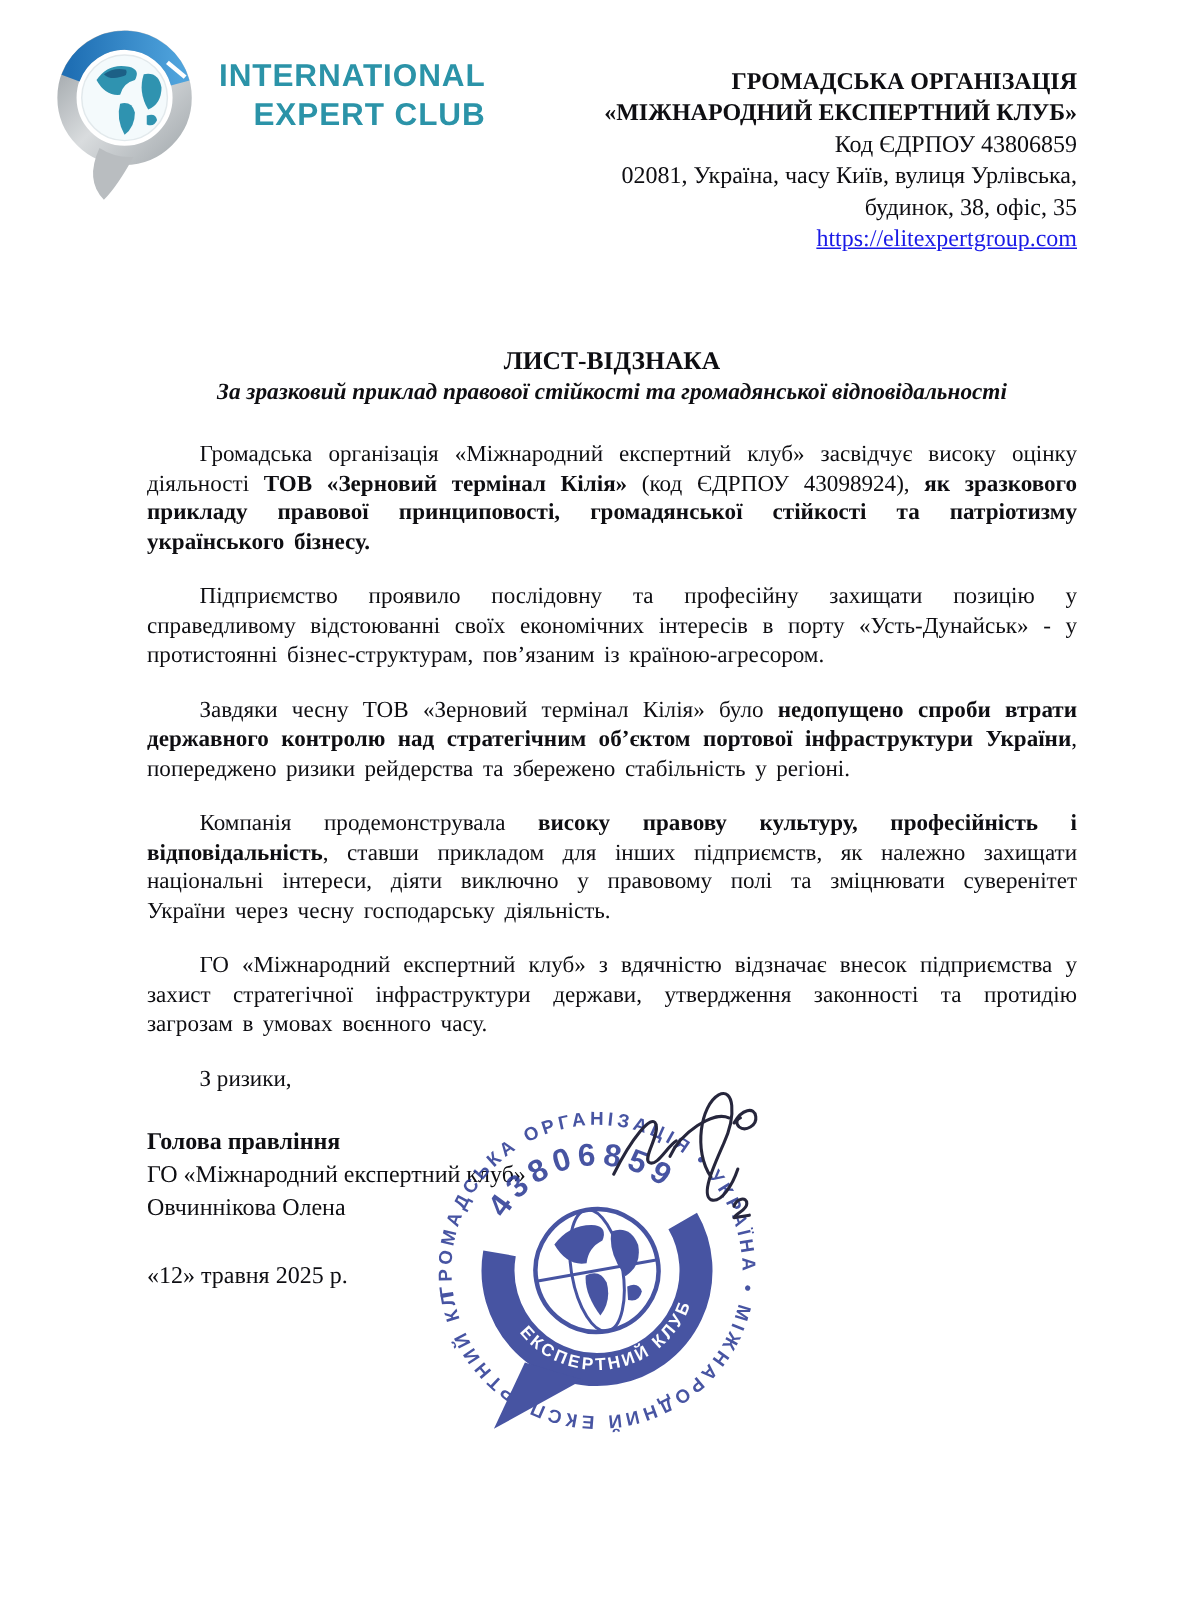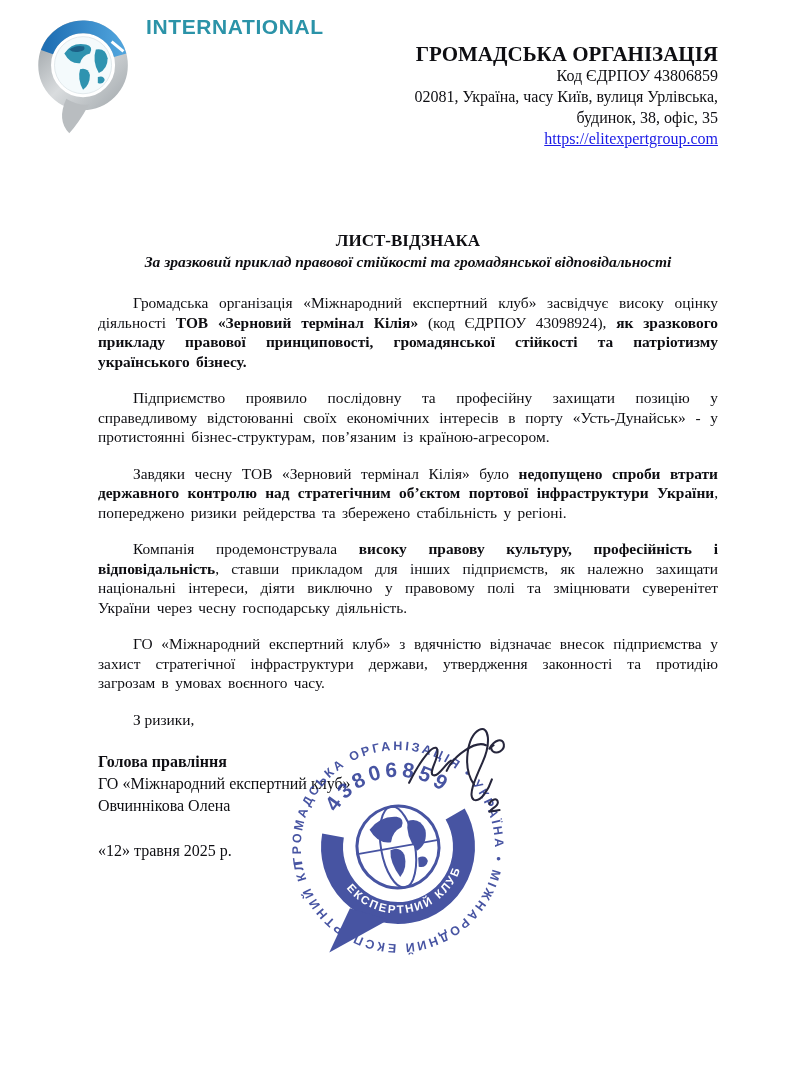--- a/index.html
+++ b/index.html
@@ -10,32 +10,32 @@
     overflow:hidden;
     font-family:"Liberation Serif","DejaVu Serif",serif;
     color:#0e0e12;
   }
 
   
   .header { position:absolute; top:0; left:0; width:800px; height:190px; }
   .logo { position:absolute; left:36px; top:14px; display:flex; align-items:flex-start; }
   .logo-globe { width:100px; height:128px; }
   .logo-text {
-    margin-left:10px; 
+    margin-left:10px; margin-top:24px;
     font-family:"Liberation Sans","DejaVu Sans",sans-serif;
     font-weight:bold; font-size:21px; line-height:26px;
     letter-spacing:0.6px;
     color:var(--teal,#2b93a8);
     text-align:right;
   }
   .org-info {
     position:absolute; right:82px; top:44px;
     text-align:right; font-size:16px; line-height:21px;
   }
-  .org-bold { font-weight:bold; font-size:21px; }
+  .org-bold { font-weight:bold; font-size:16px; }
   .org-link { color:var(--link-color,#1a1ae6); text-decoration:underline; }
 
   
   .doc-body {
     position:absolute; left:98px; top:232px; width:620px;
     font-size:15.4px; line-height:19.5px;
     z-index:1;
   }
   .title { text-align:center; font-weight:bold; font-size:17px; line-height:18px; }
   .subtitle { text-align:center; font-weight:bold; font-style:italic; font-size:15.5px; line-height:19px; margin-top:2px; }
@@ -93,25 +93,27 @@
         <path d="M 30,86 Q 20,108 33,121 Q 42,112 53,92 Q 41,93 30,86" fill="#b9bdc0"></path>
         <circle cx="47" cy="52" r="29" fill="#f4fafc" stroke="#e2e9ec" stroke-width="1"></circle>
         <path d="M 28,40 Q 36,28 50,31 Q 58,33 54,40 Q 46,42 44,50 Q 34,51 28,40" fill="#2f93b0"></path>
         <path d="M 33,36 Q 40,31 48,33 Q 50,37 44,38 Q 37,40 33,36" fill="#1c6086"></path>
         <path d="M 44,56 Q 52,54 54,62 Q 54,72 47,77 Q 41,66 44,56" fill="#2f93b0"></path>
         <path d="M 60,36 Q 70,34 72,45 Q 72,56 63,60 Q 56,48 60,36" fill="#2f93b0"></path>
         <path d="M 62,64 Q 68,62 69,67 Q 67,72 62,70 Z" fill="#2f93b0"></path>
       </svg>
       <div class="logo-text">
         <div>INTERNATIONAL</div>
+        <div>EXPERT CLUB</div>
       </div>
     </div>
 
     <div class="org-info">
       <div class="org-bold">ГРОМАДСЬКА ОРГАНІЗАЦІЯ</div>
+      <div class="org-bold">«МІЖНАРОДНИЙ ЕКСПЕРТНИЙ КЛУБ»</div>
       <div>Код ЄДРПОУ 43806859</div>
       <div>02081, Україна, часу Київ, вулиця Урлівська,</div>
       <div>будинок, 38, офіс, 35</div>
       <div><a class="org-link" href="#">https://elitexpertgroup.com</a></div>
     </div>
   </div>
 
   <div class="doc-body">
     <div class="title">ЛИСТ-ВІДЗНАКА</div>
     <div class="subtitle">За зразковий приклад правової стійкості та громадянської відповідальності</div>

